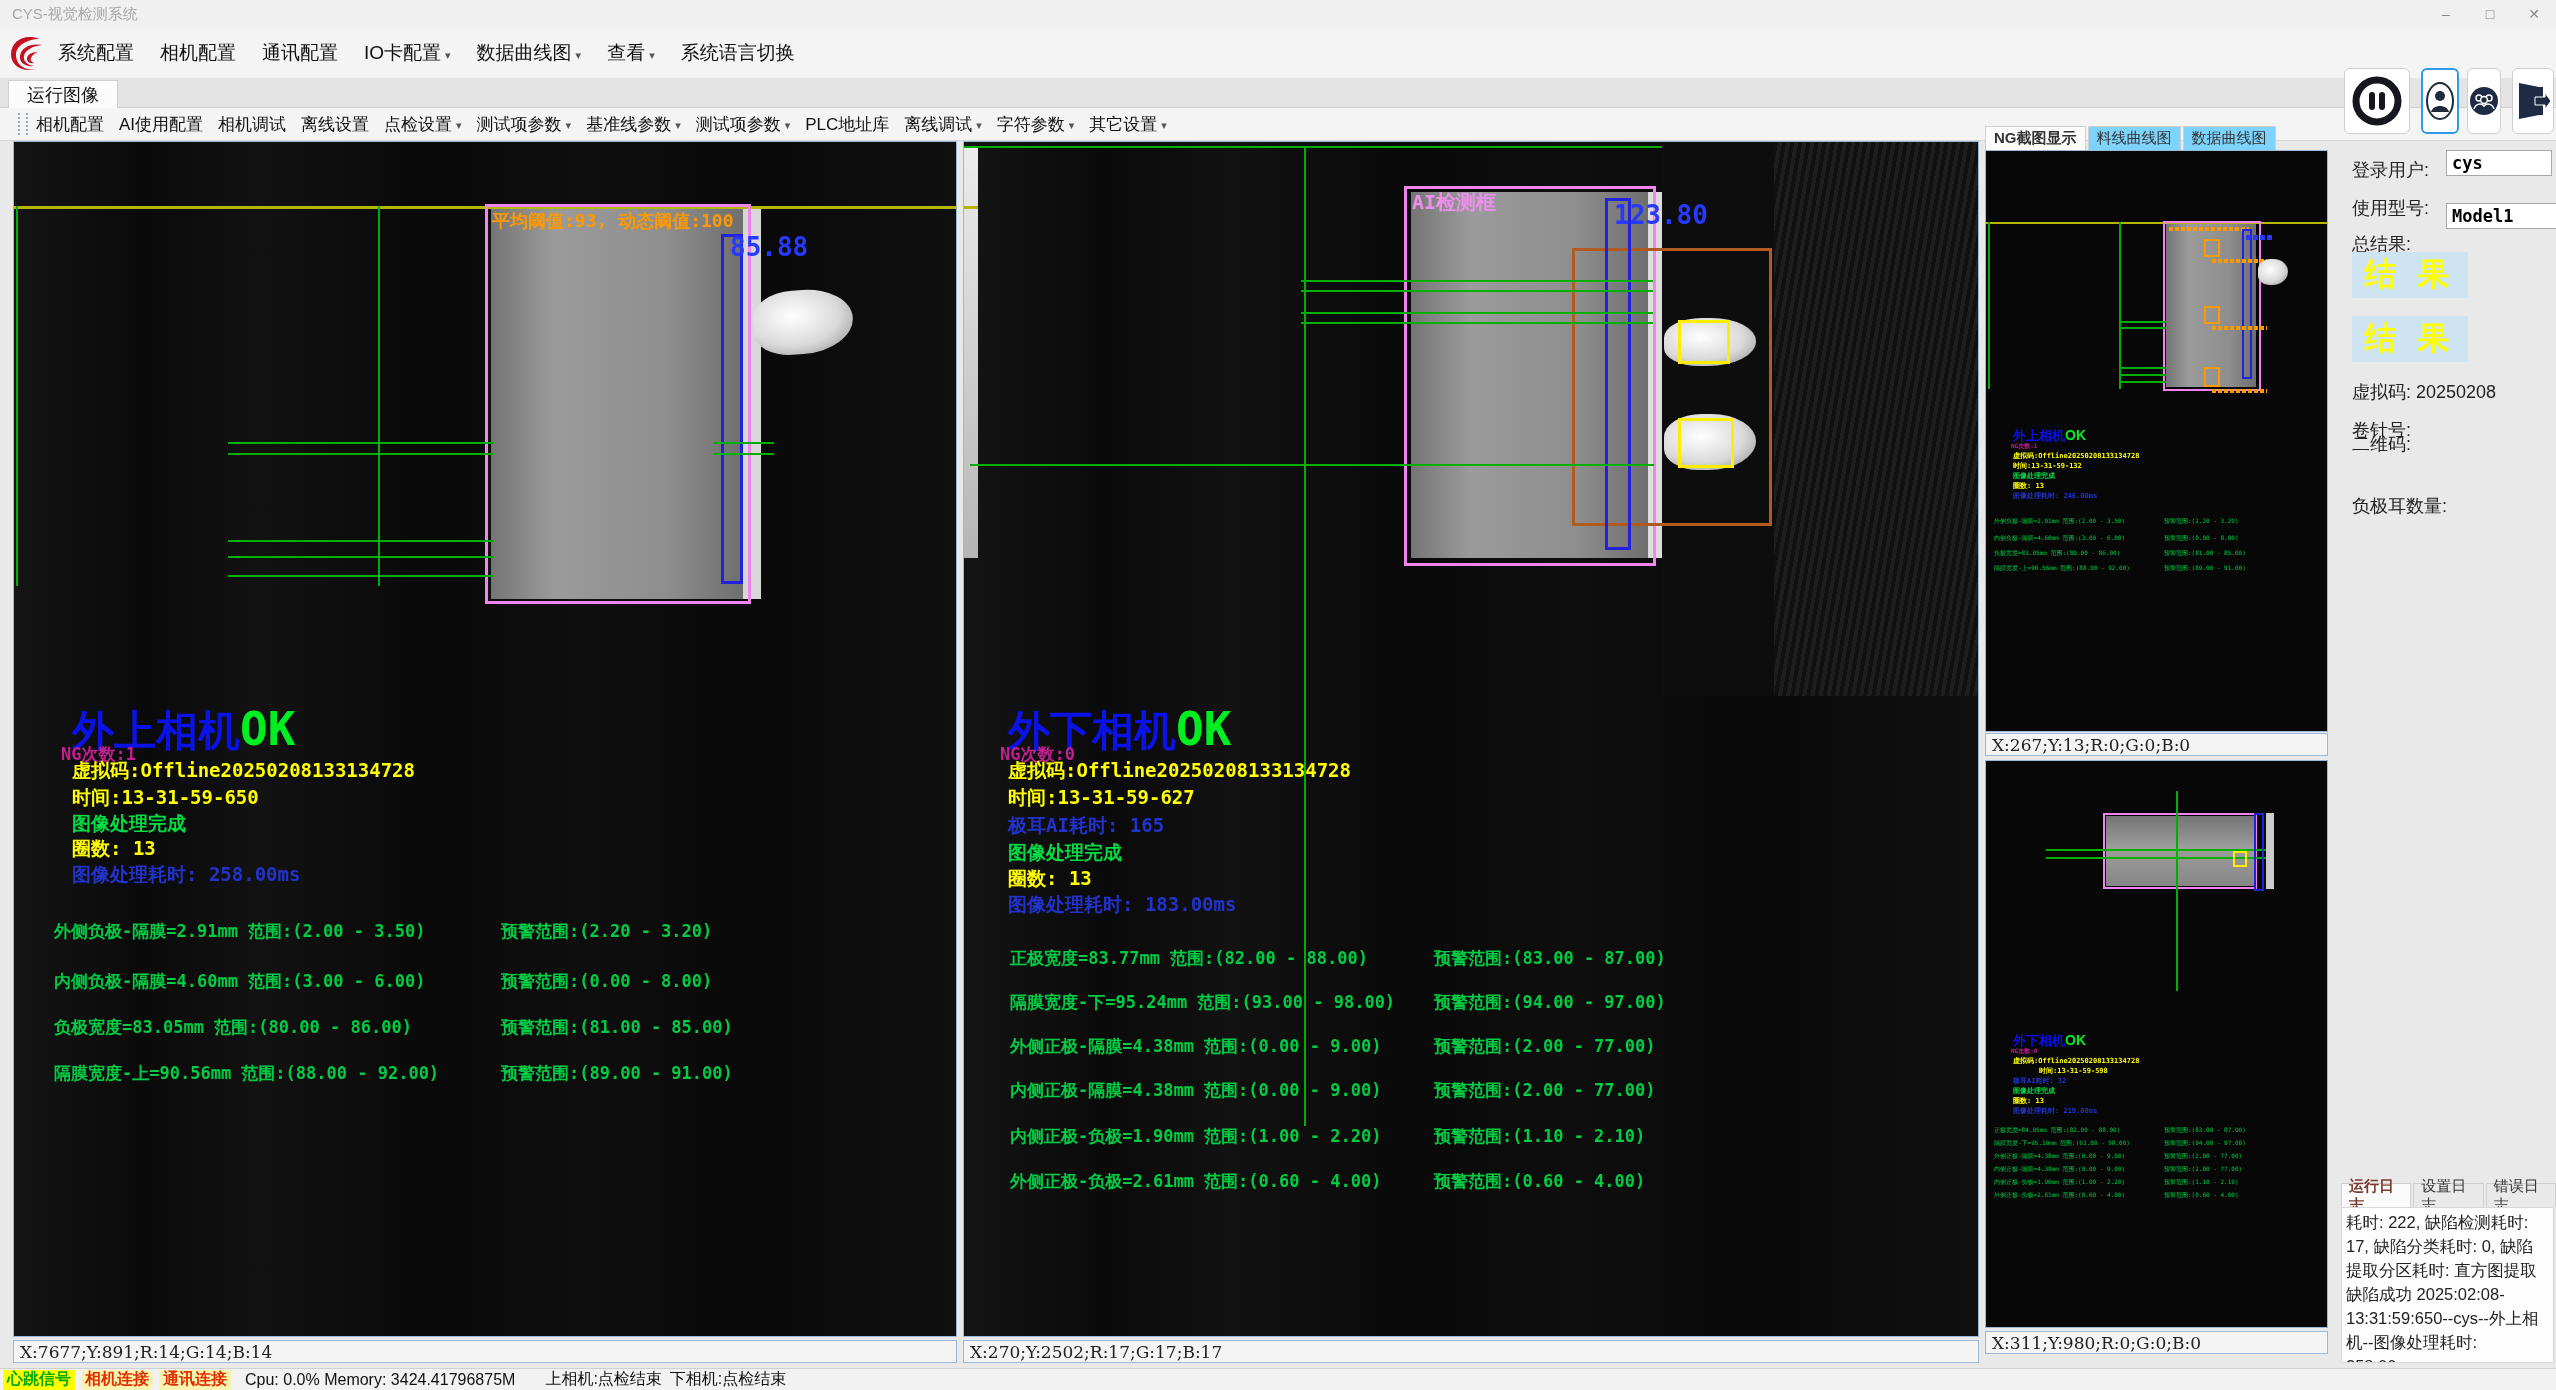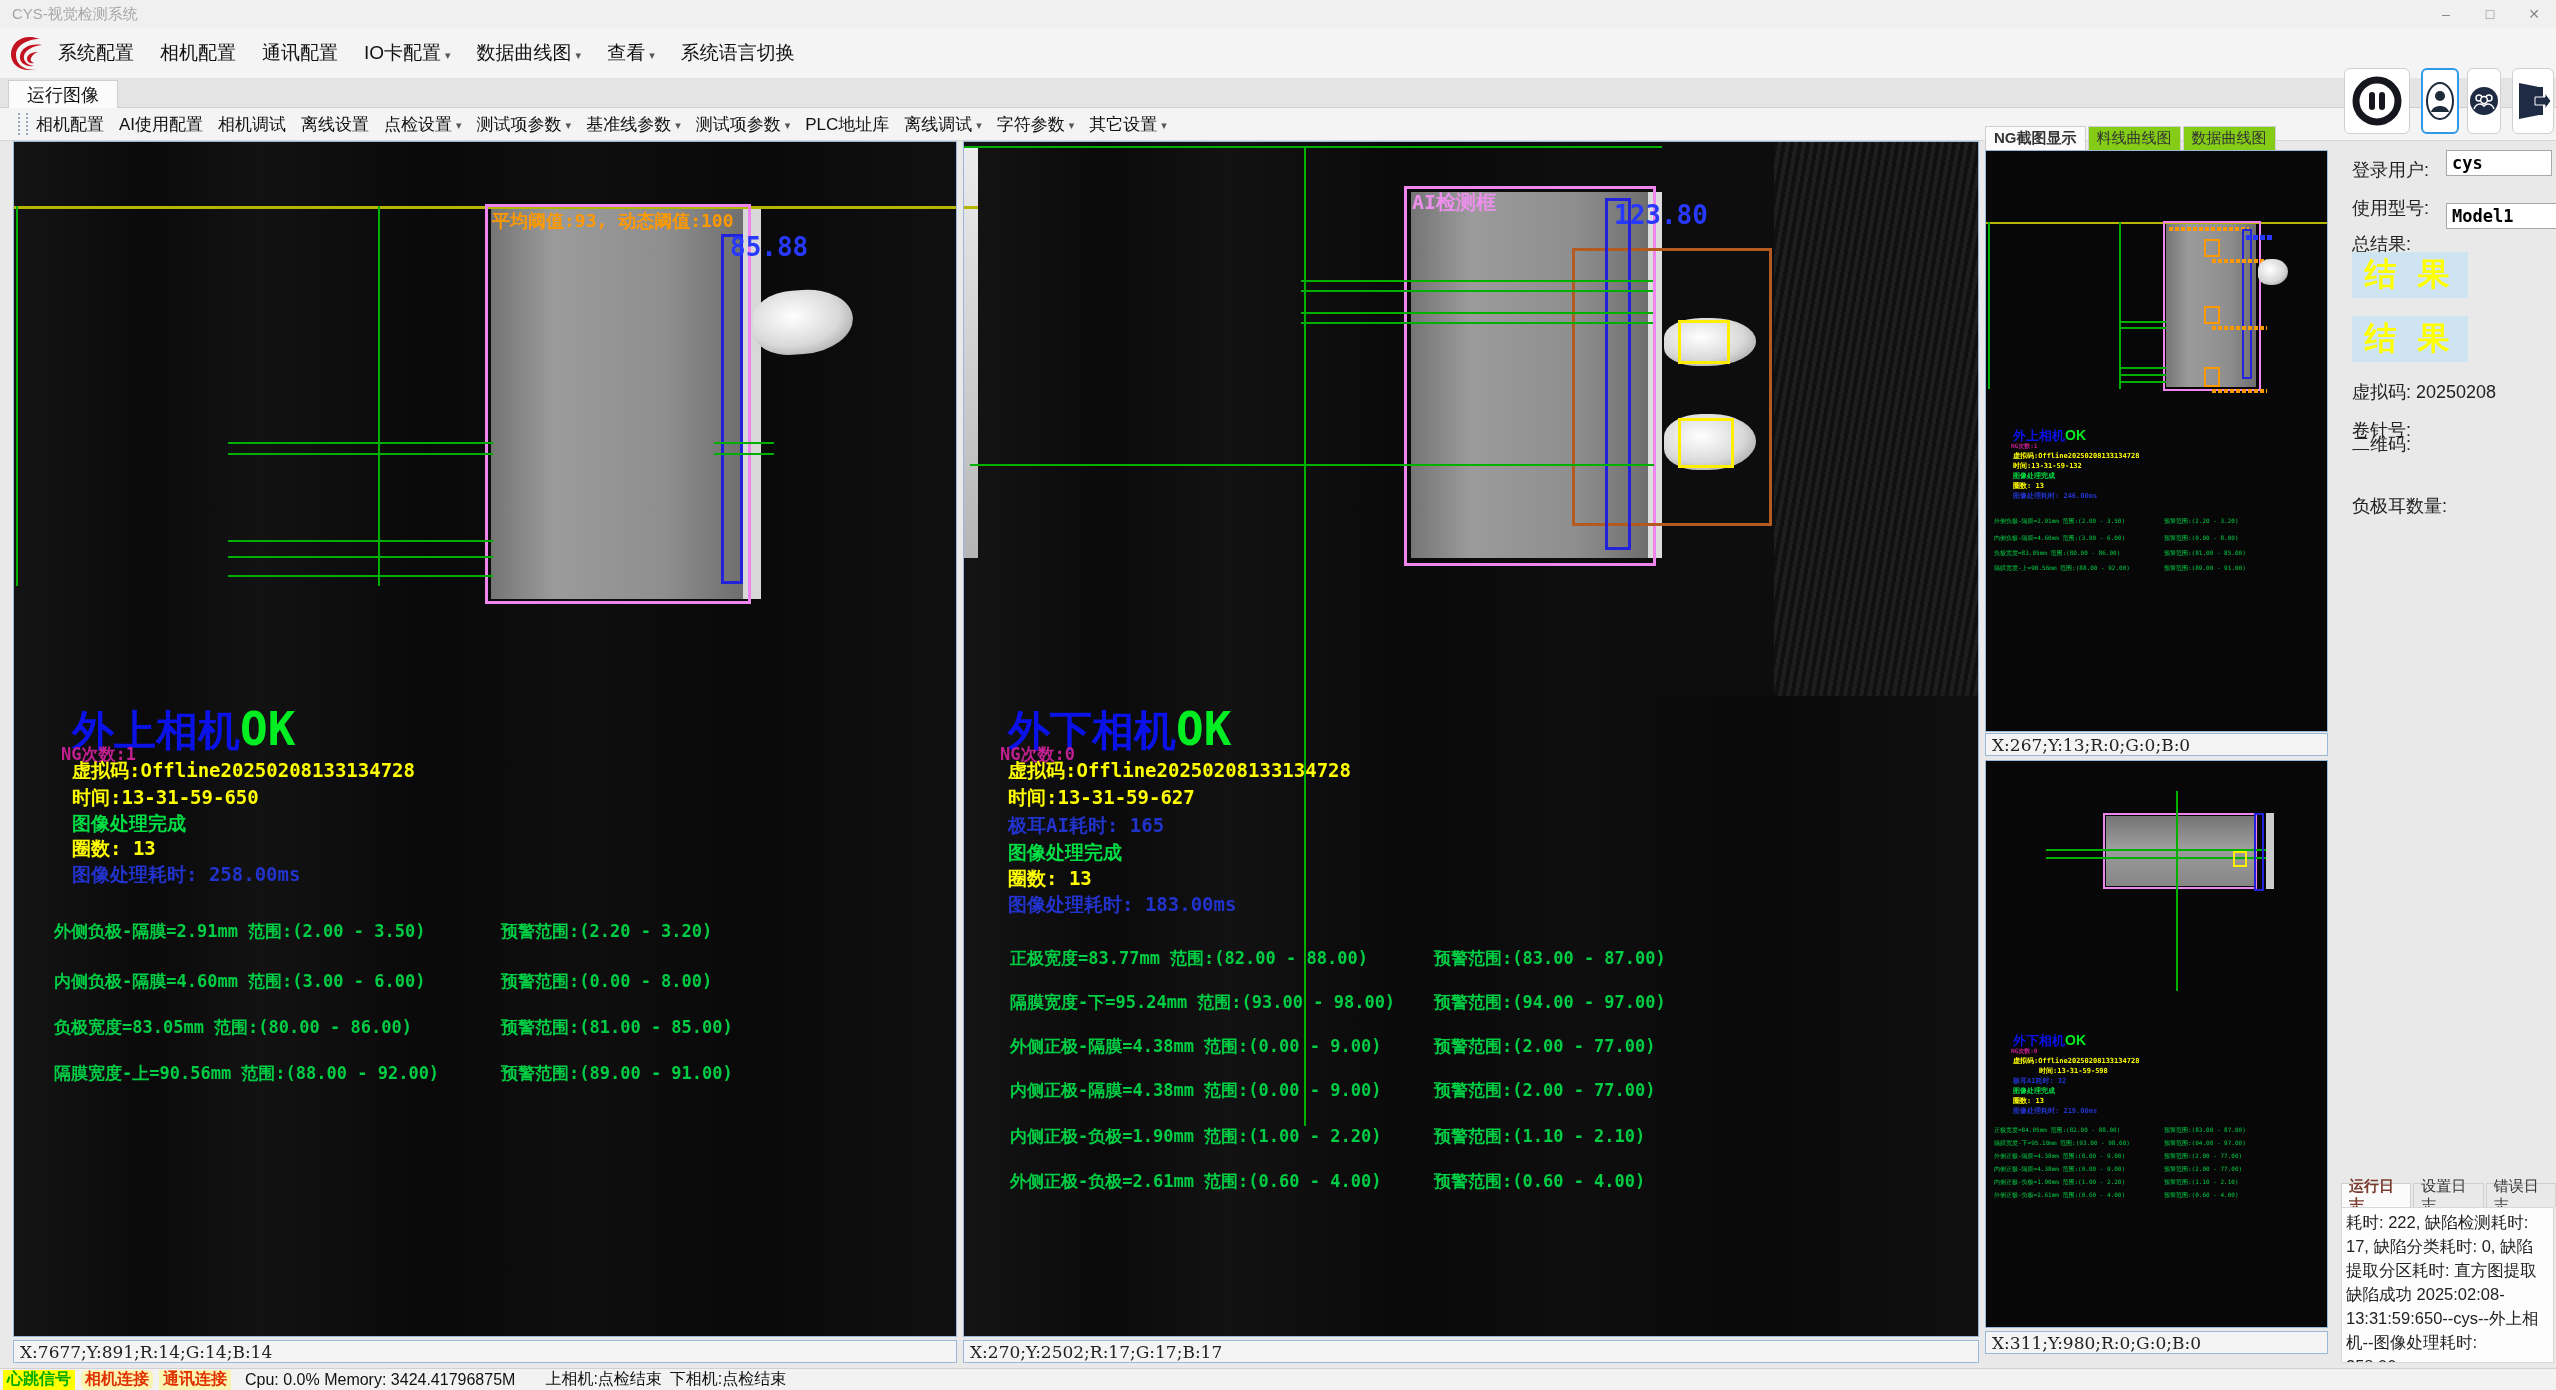--- a/index.html
+++ b/index.html
@@ -47,21 +47,21 @@
   .cam-title { font-size:42px; font-weight:bold; color:#0a12e8; font-family:"DejaVu Sans",sans-serif; white-space:nowrap; }
   .cam-title .ok { color:#00ee22; font-size:46px; font-family:"DejaVu Sans Mono",monospace; }
   .cam-line { position:absolute; font-family:"DejaVu Sans Mono",monospace; font-weight:bold; font-size:19px; white-space:nowrap; }
   .yel{color:#ffff00} .grn{color:#00dd44} .blu{color:#2233cc} .mag{color:#c02090}
   .cam-row { position:absolute; width:100%; height:22px; }
   .mval,.mwarn { position:absolute; font-family:"DejaVu Sans Mono",monospace; font-weight:bold;
     font-size:17px; color:#00cc44; white-space:nowrap; }
 
   
   .ng-tabs { position:absolute; display:flex; gap:2px; }
-  .ng-tab { height:24px; padding:0 8px; font-size:15px; color:#333; background:#84cc16;
+  .ng-tab { height:24px; padding:0 8px; font-size:15px; color:#333; background:#7dd3fc;
     border:1px solid #cfcfcf; border-bottom:none; display:flex; align-items:center; }
   .ng-tab.active { background:#fbfbfb; font-weight:bold; }
   .mini-line { position:absolute; font-family:"DejaVu Sans Mono",monospace; font-weight:bold; font-size:7px; white-space:nowrap; }
   .mini-row { position:absolute; width:100%; height:9px; }
   .mini-v,.mini-w { position:absolute; font-family:"DejaVu Sans Mono",monospace; font-size:6px;
     color:#00cc44; white-space:nowrap; }
   .mini-title { position:absolute; font-size:13px; font-weight:bold; color:#0a12e8; white-space:nowrap; }
   .mini-title .ok { color:#00ee22; font-size:14px; }
   .odash { position:absolute; height:4px; background:repeating-linear-gradient(90deg,#ff9900 0 4px,transparent 4px 6px); }
   .bdash { position:absolute; height:5px; background:repeating-linear-gradient(90deg,#2839ff 0 5px,transparent 5px 7px); }

